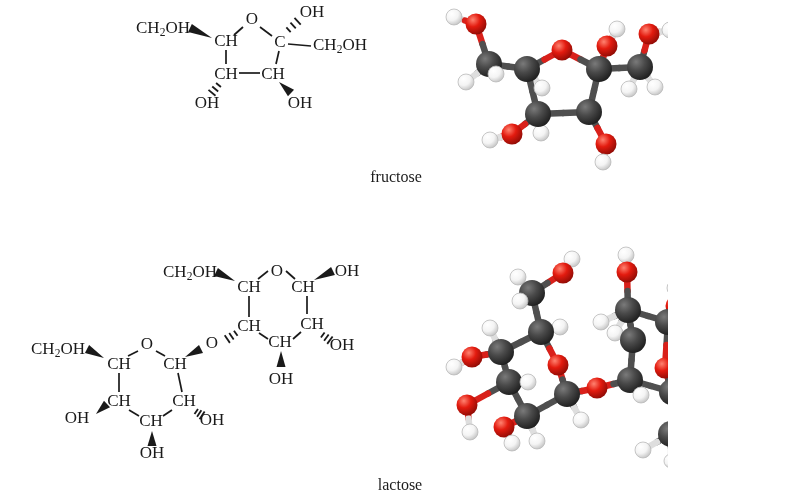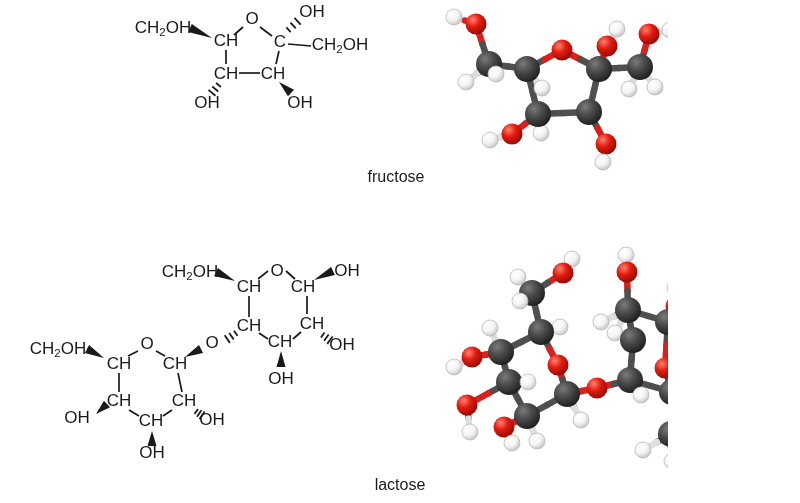--- a/index.html
+++ b/index.html
@@ -1,17 +1,17 @@
 <!DOCTYPE html>
 <html><head>
 <meta charset="utf-8">
 <style>
   html,body{margin:0;padding:0;background:#fff;}
   .stage{position:relative;width:668px;height:503px;background:#ffffff;overflow:hidden;
-         font-family:Liberation Sans, sans-serif;}
+         font-family:Liberation Serif, serif;}
   svg{position:absolute;left:0;top:0;}
   .caption{position:absolute;width:110px;text-align:center;font-size:16px;color:#1c1c1c;}
   #cap-fructose{left:341px;top:168px;}
   #cap-lactose{left:345px;top:476px;}
 </style>
 </head>
 <body>
 
 <div class="stage">
   <svg width="800" height="503" viewBox="0 0 800 503">

